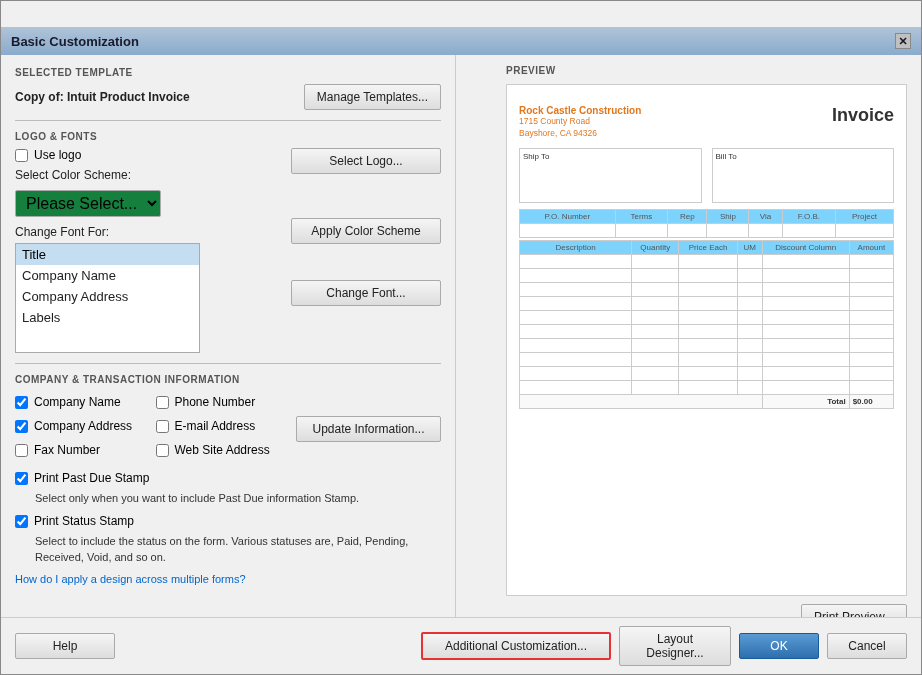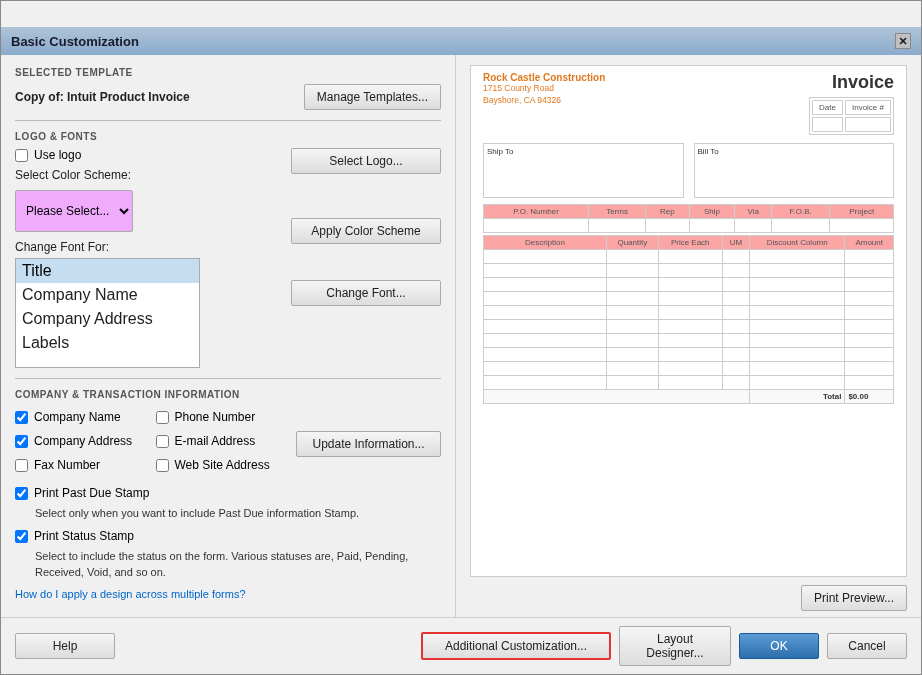--- a/index.html
+++ b/index.html
@@ -41,20 +41,21 @@
       display: flex;
       align-items: center;
       justify-content: center;
       cursor: pointer;
       font-size: 11px;
     }
     .dialog-body {
       display: flex;
       flex: 1;
       overflow: hidden;
+      gap: 36px;
     }
     .left-panel {
       width: 455px;
       padding: 12px 14px;
       border-right: 1px solid #ccc;
       overflow-y: auto;
       background: #f0f0f0;
     }
     .right-panel {
       flex: 1;
@@ -117,44 +118,44 @@
       display: flex;
       align-items: center;
       gap: 8px;
       margin-bottom: 8px;
     }
     .select-color-row label {
       font-size: 12px;
       color: #222;
     }
     .dropdown-select {
-      padding: 12px 6px;
-      font-size: 12px;
+      padding: 3px 6px;
+      font-size: 16px;
       border: 1px solid #aaa;
-      background: #f0abfc;
+      background: #15803d;
       border-radius: 2px;
       appearance: auto;
     }
     .two-col-row {
       display: flex;
       gap: 10px;
       align-items: flex-start;
     }
     .font-for-label {
       font-size: 12px;
       color: #222;
       margin-bottom: 4px;
     }
     .font-list {
       width: 185px;
       border: 1px solid #aaa;
       background: white;
       height: 110px;
       overflow-y: scroll;
-      font-size: 16px;
+      font-size: 13px;
     }
     .font-list-item {
       padding: 3px 6px;
       cursor: pointer;
       color: #222;
     }
     .font-list-item.selected {
       background: #c5ddf0;
       color: #000;
     }
@@ -202,21 +203,21 @@
       font-weight: bold;
       text-transform: uppercase;
       margin-bottom: 8px;
       letter-spacing: 0.5px;
     }
     .invoice-preview {
       background: white;
       border: 1px solid #ccc;
       width: 100%;
       height: calc(100% - 30px);
-      padding: 6px 12px;
+      padding: 20px 12px;
       font-size: 9px;
       color: #333;
       position: relative;
       overflow: hidden;
     }
     .inv-header {
       display: flex;
       justify-content: space-between;
       align-items: flex-start;
       margin-bottom: 8px;
@@ -263,21 +264,21 @@
       margin-bottom: 2px;
     }
     .inv-table {
       width: 100%;
       border-collapse: collapse;
       font-size: 8px;
     }
     .inv-table th {
       border: 1px solid #ccc;
       padding: 2px 3px;
-      background: #fca5a5;
+      background: #7dd3fc;
       color: #555;
       font-weight: normal;
       text-align: center;
     }
     .inv-table td {
       border: 1px solid #ccc;
       padding: 2px 3px;
       height: 14px;
     }
     .inv-total-row td {
@@ -399,42 +400,31 @@
             <label>Print Status Stamp</label>
           </div>
           <p class="stamp-description">Select to include the status on the form. Various statuses are, Paid, Pending, Received, Void, and so on.</p>
         </div>
 
         <a class="link-text">How do I apply a design across multiple forms?</a>
       </div>
     </div>
 
     <div class="right-panel">
+      <div class="preview-label">PREVIEW</div>
       <div class="invoice-preview">
 
         <div class="inv-header">
           <div>
             <div class="inv-company-name">Rock Castle Construction</div>
             <div class="inv-company-addr">1715 County Road</div>
             <div class="inv-company-addr">Bayshore, CA 94326</div>
           </div>
           <div style="text-align:right;">
             <div class="inv-title">Invoice</div>
-            <table class="inv-date-table">
-              <tbody>
-                  <tr>
-                <td>Date</td>
-                <td>Invoice #</td>
-              </tr>
-              <tr>
-                <td style="height:12px;">&nbsp;</td>
-                <td>&nbsp;</td>
-              </tr>
-            </tbody>
-              </table>
           </div>
         </div>
 
         <div class="inv-bill-ship">
           <div class="inv-box">
             <div class="inv-box-label">Ship To</div>
           </div>
           <div class="inv-box">
             <div class="inv-box-label">Bill To</div>
           </div>

